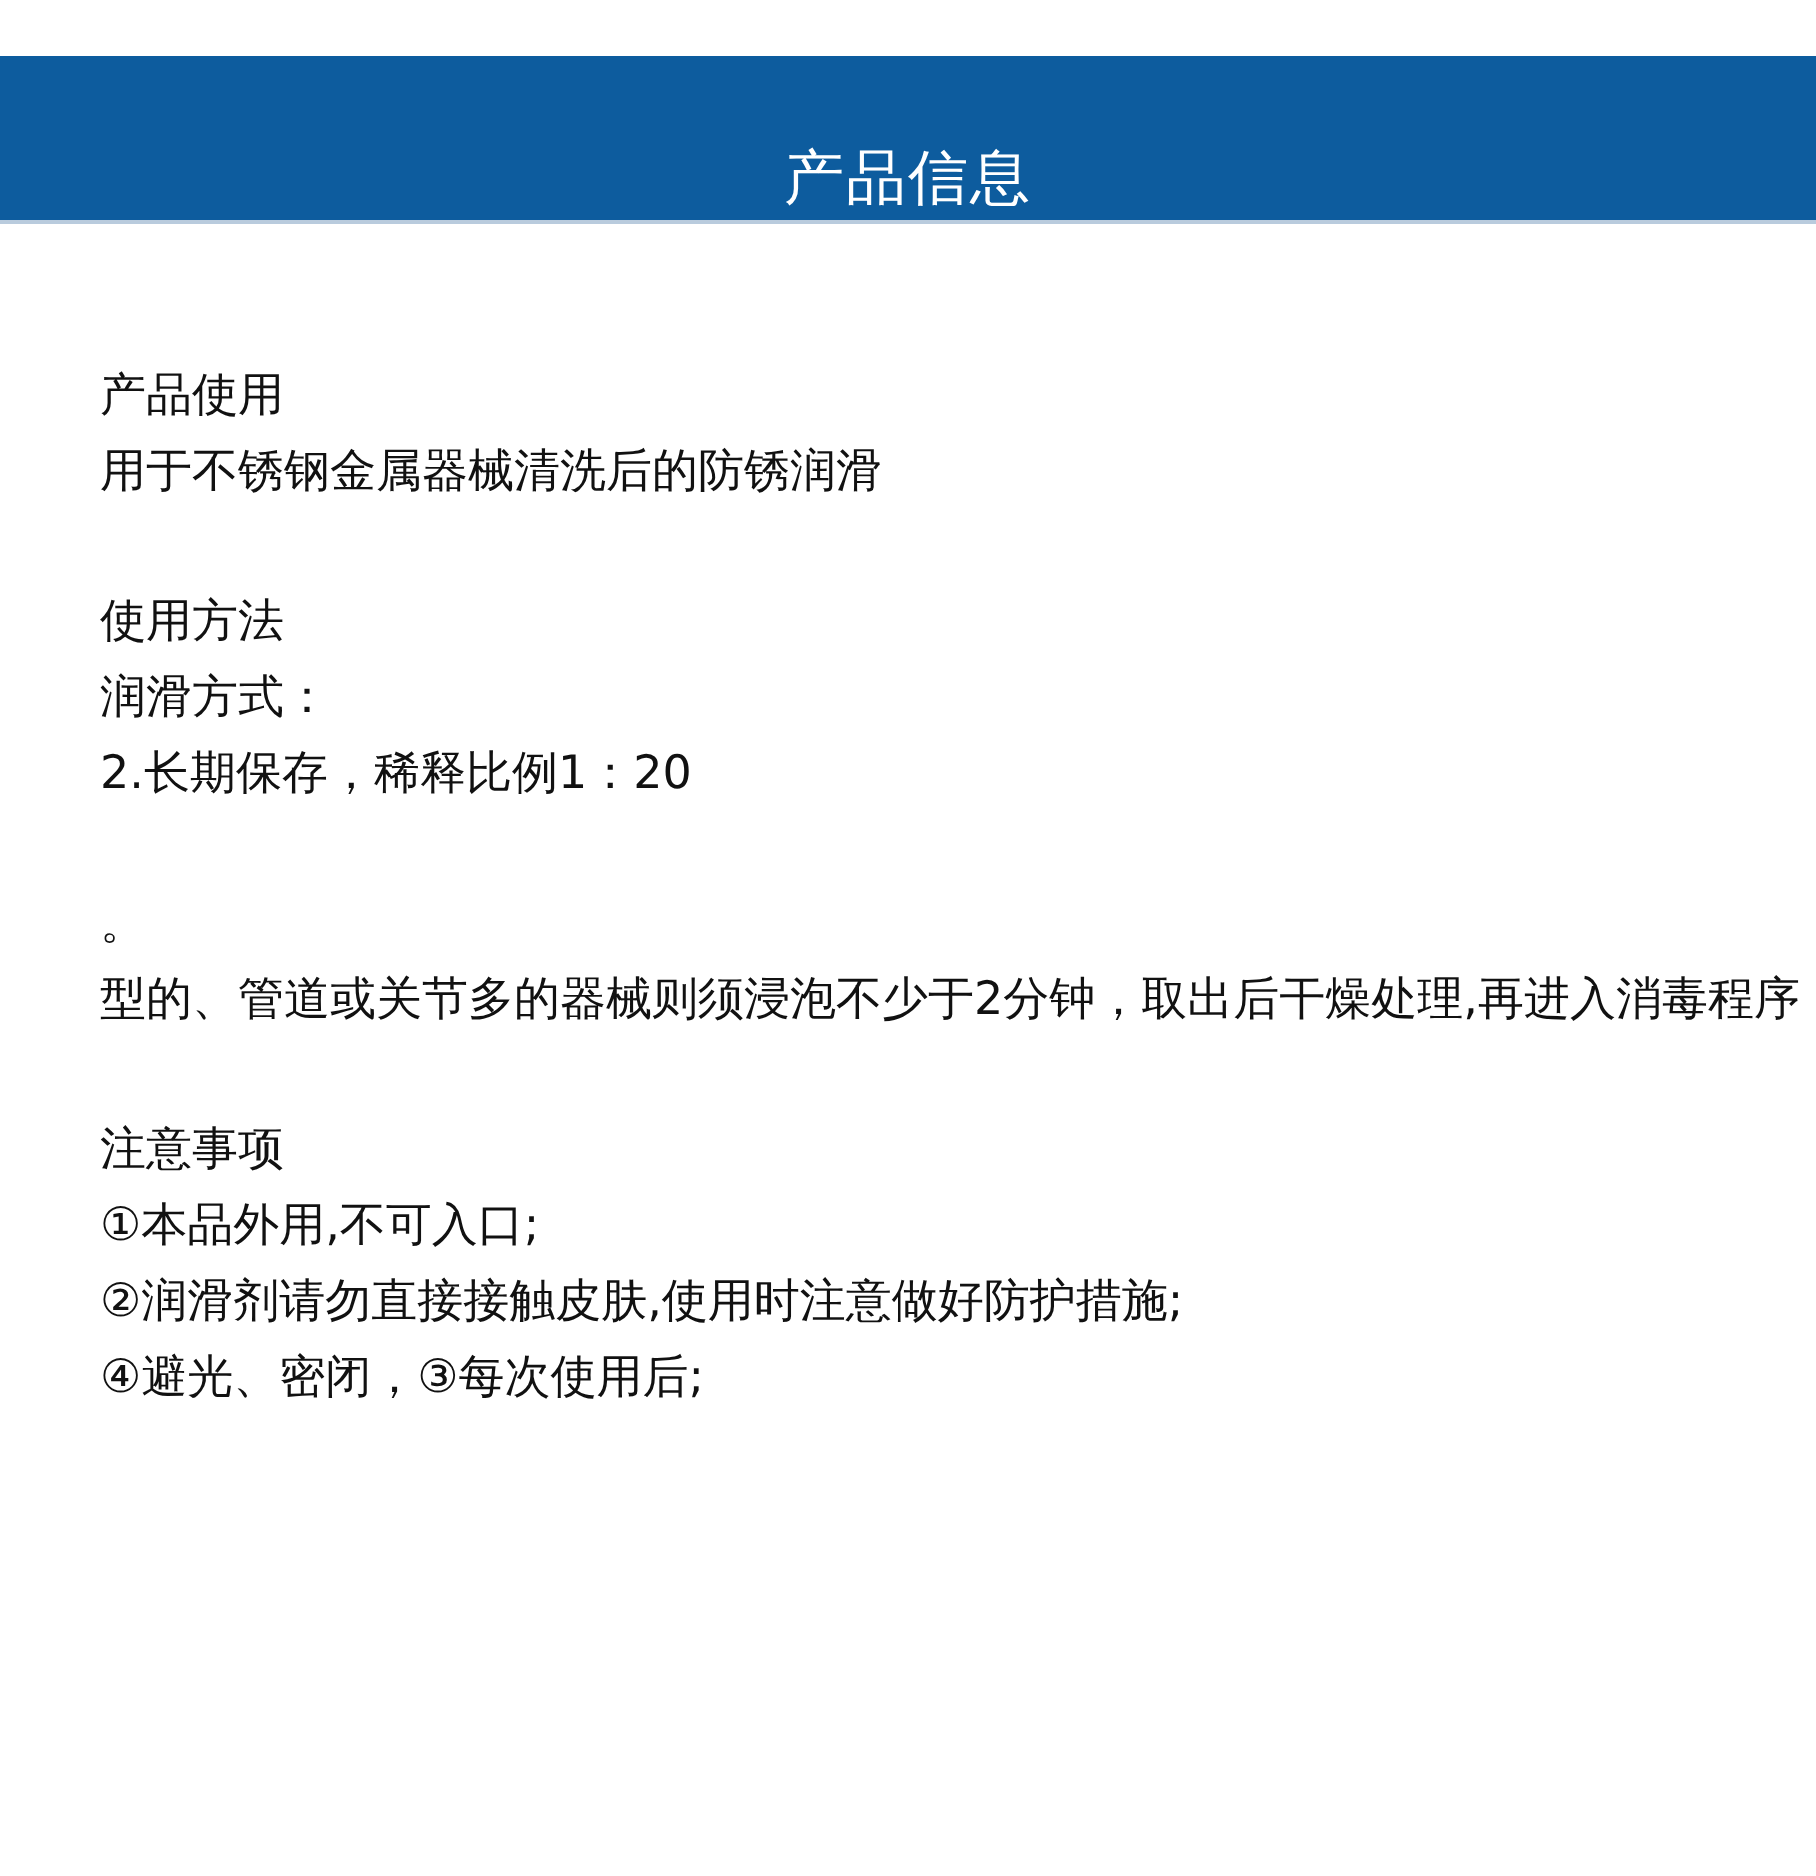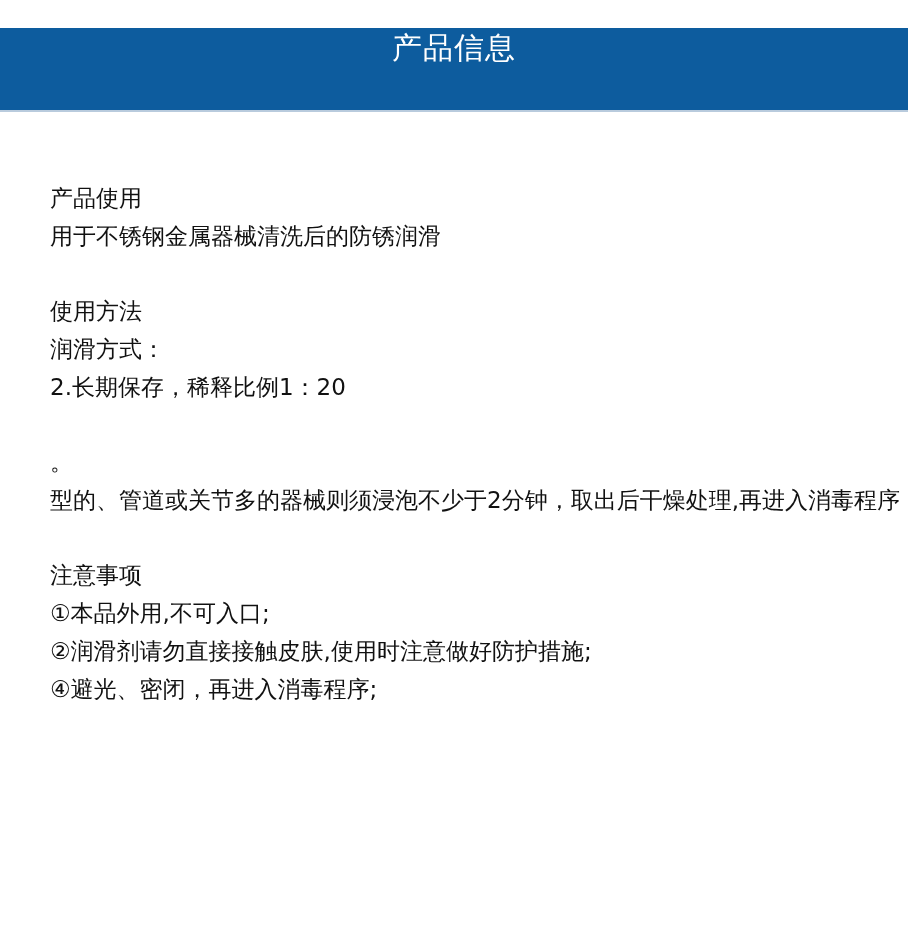--- a/index.html
+++ b/index.html
@@ -17,21 +17,21 @@
   }
   .banner {
     position: absolute;
     top: 28px;
     left: 0;
     width: 908px;
     height: 82px;
     background: #0d5c9e;
     border-bottom: 2px solid #b9cbdd;
     display: flex;
-    align-items: flex-start;
+    align-items: flex-end;
     justify-content: center;
   }
   .banner-title {
     margin: 0;
     color: #ffffff;
     font-size: 30px;
     font-weight: 400;
     letter-spacing: 1px;
   }
   .content {
@@ -68,16 +68,16 @@
         <div class="line">2.长期保存，稀释比例1：20</div>
       </section>
       <section class="section">
         <div class="line">。</div>
         <div class="line">型的、管道或关节多的器械则须浸泡不少于2分钟，取出后干燥处理,再进入消毒程序</div>
       </section>
       <section class="section">
         <div class="line">注意事项</div>
         <div class="line">①本品外用,不可入口;</div>
         <div class="line">②润滑剂请勿直接接触皮肤,使用时注意做好防护措施;</div>
-        <div class="line">④避光、密闭，再进入消毒程序;</div>
+        <div class="line">④避光、密闭，③每次使用后;</div>
       </section>
     </main>
 </div>
 
 </body></html>

